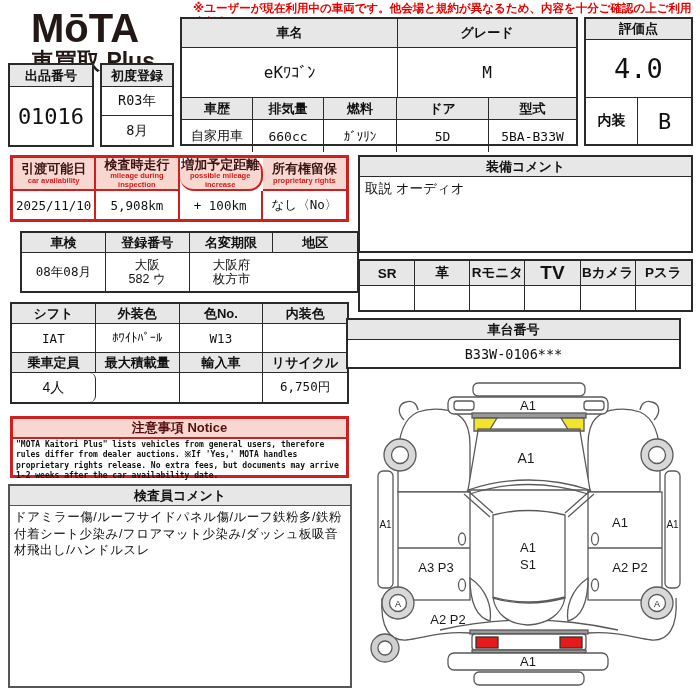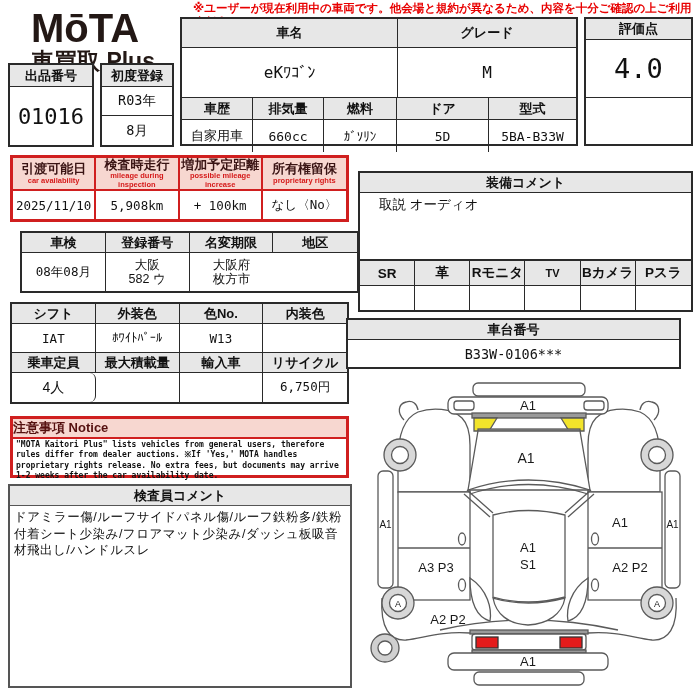--- a/index.html
+++ b/index.html
@@ -14,21 +14,21 @@
   .warn{color:#e80000;font-weight:bold;font-size:11.5px;line-height:1.15;}
   .brand{font-size:40px;font-weight:800;color:#231815;line-height:1;letter-spacing:0;}
   .brandsub{font-size:23px;font-weight:800;color:#231815;line-height:1;}
   .redtbl{border:3px solid #d01f1f;background:#fff;}
   .hd2{background:#f7d7d0;}
   .bR2{border-right:2px solid #d01f1f;} .bB2{border-bottom:2px solid #d01f1f;}
   .rlab{font-size:13px;font-weight:bold;line-height:1.1;color:#3a1414;}
   .rsub{color:#d51a1a;font-size:7.5px;font-weight:bold;line-height:1.1;text-align:center;}
   .col{display:flex;flex-direction:column;align-items:center;justify-content:center;box-sizing:border-box;}
   .nbox{border:3px solid #d01f1f;background:#fff;}
-  .ntitle{background:#f7d7d0;color:#55100f;font-weight:bold;font-size:13px;
+  .ntitle{background:#f7d7d0;color:#55100f;font-weight:bold;font-size:13px;text-align:center;
     border-bottom:2px solid #d01f1f;height:18px;line-height:17px;}
   .nbody{font-family:"DejaVu Sans Mono",monospace;font-size:8px;line-height:10.3px;
     padding:1px 3px;font-weight:bold;color:#111;}
   .twoLine{line-height:14px;text-align:center;font-size:12.5px;}
   svg text{font-family:"Liberation Sans","DejaVu Sans",sans-serif;fill:#1a1a1a;}
 </style>
 </head>
 <body>
 
 <div class="abs warn" style="left:193px;top:2px;width:506px;">※ユーザーが現在利用中の車両です。他会場と規約が異なるため、内容を十分ご確認の上ご利用ください。</div>
@@ -70,33 +70,37 @@
     <div class="c bR mono" style="width:71px;font-size:13px;">660cc</div>
     <div class="c bR" style="width:73px;font-size:13px;">ｶﾞｿﾘﾝ</div>
     <div class="c bR mono" style="width:92px;font-size:13px;">5D</div>
     <div class="c mono" style="flex:1;font-size:13px;">5BA-B33W</div>
   </div>
 </div>
 
 <div class="abs tbl" style="left:584px;top:17px;width:109px;height:129px;">
   <div class="c hd bB" style="height:21px;">評価点</div>
   <div class="c bB mono" style="height:58px;font-size:27px;">4.0</div>
+  <div class="row" style="height:46px;">
+    <div class="c bR" style="width:52px;font-size:14px;font-weight:bold;">内装</div>
+    <div class="c mono" style="flex:1;font-size:22px;">B</div>
+  </div>
 </div>
 
 <div class="abs redtbl" style="left:10px;top:155px;width:339px;height:67px;">
   <div class="row" style="height:33px;">
     <div class="col hd2 bR2 bB2" style="width:25%;">
       <div class="rlab">引渡可能日</div>
       <div class="rsub">car availability</div>
     </div>
     <div class="col hd2 bR2 bB2" style="width:25%;">
       <div class="rlab">検査時走行</div>
       <div class="rsub" style="width:80px;">mileage during inspection</div>
     </div>
-    <div class="col hd2 bR2 bB2" style="width:25%;">
+    <div class="col hd2 bR2 bB2" style="width:25%;border-radius:14px;">
       <div class="rlab">増加予定距離</div>
       <div class="rsub" style="width:80px;">possible mileage increase</div>
     </div>
     <div class="col hd2 bB2" style="width:25%;">
       <div class="rlab">所有権留保</div>
       <div class="rsub">proprietary rights</div>
     </div>
   </div>
   <div class="row" style="height:28px;">
     <div class="c bR2 mono" style="width:25%;font-size:12.5px;">2025/11/10</div>
@@ -156,31 +160,31 @@
 <div class="abs nbox" style="left:10px;top:416px;width:339px;height:62px;">
   <div class="ntitle">注意事項 Notice</div>
   <div class="nbody">"MOTA Kaitori Plus" lists vehicles from general users, therefore rules differ from dealer auctions. ※If 'Yes,' MOTA handles proprietary rights release. No extra fees, but documents may arrive 1-2 weeks after the car availability date.</div>
 </div>
 
 <div class="abs tbl" style="left:8px;top:484px;width:344px;height:204px;border-color:#555;">
   <div class="c hd bB" style="height:20px;border-color:#555;">検査員コメント</div>
   <div style="font-size:12.5px;line-height:16.5px;padding:3px 4px;letter-spacing:0.5px;">ドアミラー傷/ルーフサイドパネル傷/ルーフ鉄粉多/鉄粉付着シート少染み/フロアマット少染み/ダッシュ板吸音材飛出し/ハンドルスレ</div>
 </div>
 
-<div class="abs tbl" style="left:358px;top:155px;width:335px;height:98px;margin-top:16px;">
+<div class="abs tbl" style="left:358px;top:155px;width:335px;height:98px;">
   <div class="c hd bB" style="height:20px;">装備コメント</div>
-  <div style="font-size:13.5px;padding:3px 19px;">取説 オーディオ</div>
+  <div style="font-size:13.5px;padding:3px 5px;">取説 オーディオ</div>
 </div>
 
 <div class="abs tbl" style="left:358px;top:259px;width:335px;height:53px;">
   <div class="row" style="height:25px;">
     <div class="c hd bR bB" style="width:16.66%;font-size:13.5px;">SR</div>
     <div class="c hd bR bB" style="width:16.66%;font-size:13.5px;">革</div>
     <div class="c hd bR bB" style="width:16.66%;font-size:13.5px;">Rモニタ</div>
-    <div class="c hd bR bB" style="width:16.66%;font-size:11px;">TV</div>
+    <div class="c hd bR bB" style="width:16.66%;font-size:19px;">TV</div>
     <div class="c hd bR bB" style="width:16.66%;font-size:13.5px;">Bカメラ</div>
     <div class="c hd bB" style="flex:1;font-size:13.5px;">Pスラ</div>
   </div>
   <div class="row" style="height:24px;">
     <div class="c bR" style="width:16.66%;"></div>
     <div class="c bR" style="width:16.66%;"></div>
     <div class="c bR" style="width:16.66%;"></div>
     <div class="c bR" style="width:16.66%;"></div>
     <div class="c bR" style="width:16.66%;"></div>
     <div class="c" style="flex:1;"></div>

